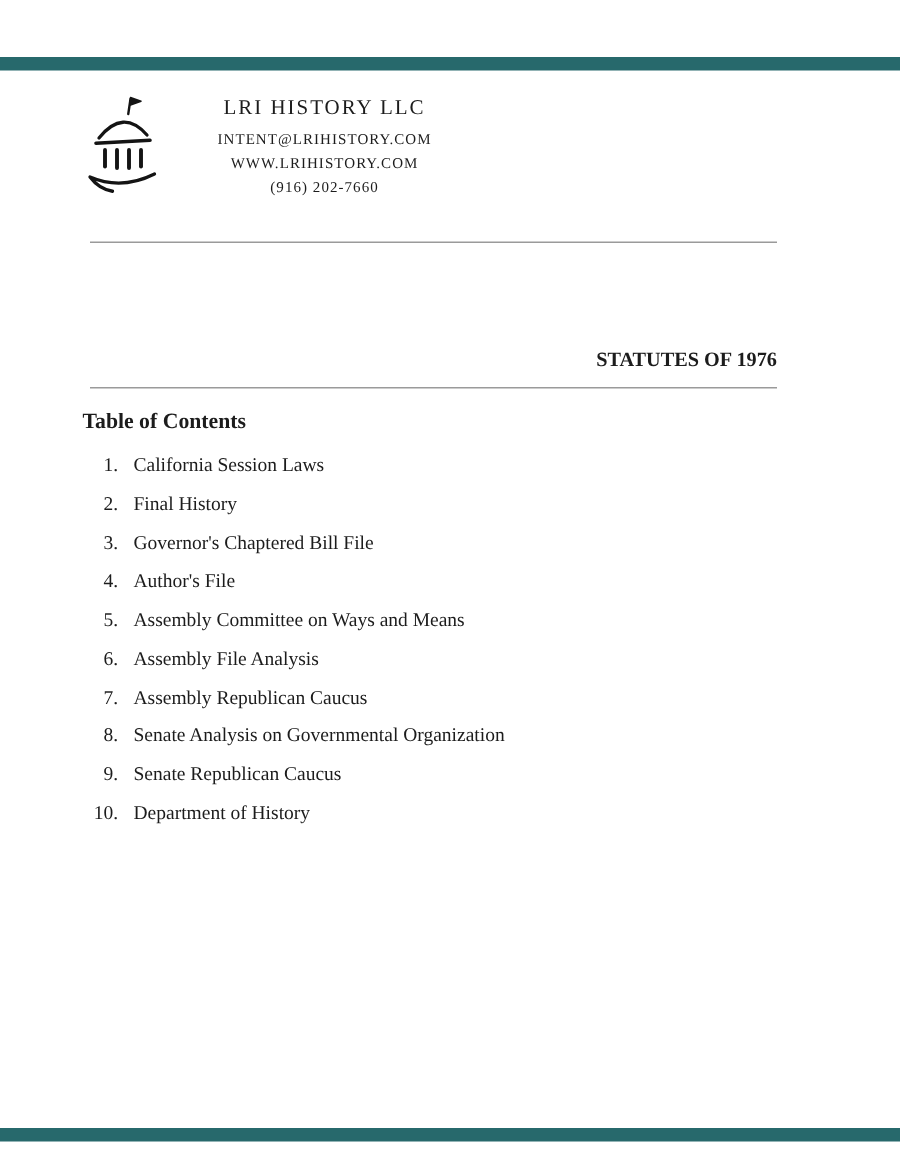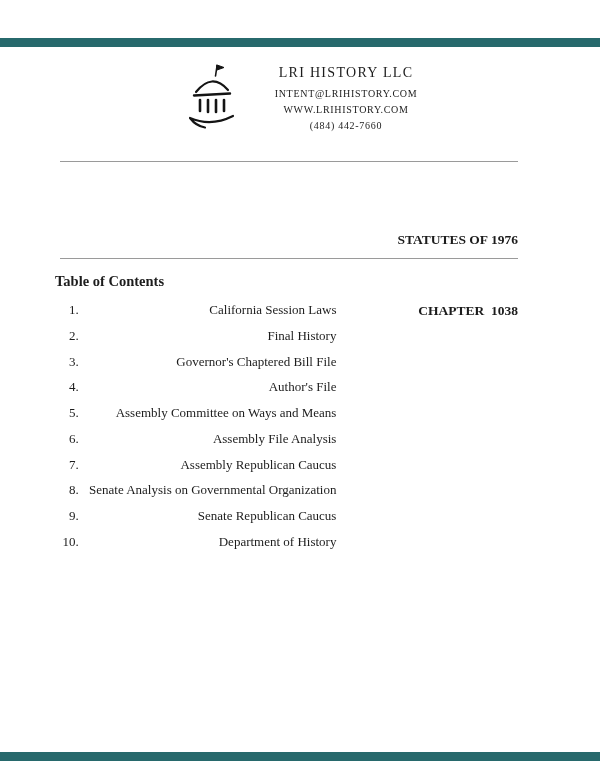--- a/index.html
+++ b/index.html
@@ -22,25 +22,24 @@
       width: 600px;
       height: 9px;
       background: #27696c;
     }
     .accent-bar.top { top: 38px; }
     .accent-bar.bottom { bottom: 15px; }
 
     .header {
       position: absolute;
       top: 60px;
-      left: 0;
+      left: 12px;
       width: 520px;
       display: flex;
       align-items: center;
-      justify-content: center;
       gap: 32px;
       padding-left: 39px;
     }
     .logo-wrap {
       width: 62px;
       height: 78px;
       flex: 0 0 auto;
     }
     .company-block { text-align: center; }
     .company-name {
@@ -93,21 +92,20 @@
       left: 40px;
       margin: 0;
       padding-left: 42px;
       font-size: 13px;
       list-style: decimal;
     }
     .toc-list li {
       padding-left: 7px;
       margin-bottom: 9.5px;
       line-height: 1.25;
-      text-align: right;
     }
   </style>
 </head>
 <body>
 
 <div class="page">
 
   <div class="accent-bar top"></div>
 
   <div class="header">
@@ -123,29 +121,28 @@
           <path d="M35 40 L35 52" stroke-width="2.6"></path>
           <path d="M43 40 L43 51" stroke-width="2.6"></path>
           <path d="M52 56 Q30 67 9 58 Q15 66 24 67.5" stroke-width="2.2"></path>
         </g>
       </svg>
     </div>
     <div class="company-block">
       <div class="company-name">LRI HISTORY LLC</div>
       <div class="contact-line">INTENT@LRIHISTORY.COM</div>
       <div class="contact-line">WWW.LRIHISTORY.COM</div>
-      <div class="contact-line">(484) 442-7660</div>
+      <div class="contact-line">(916) 202-7660</div>
     </div>
   </div>
 
   <div class="rule rule-1"></div>
 
   <div class="ref-block">
     <div>STATUTES OF 1976</div>
-    <div>CHAPTER  1038</div>
   </div>
 
   <div class="rule rule-2"></div>
 
   <div class="toc-title">Table of Contents</div>
 
   <ol class="toc-list">
     <li>California Session Laws</li>
     <li>Final History</li>
     <li>Governor's Chaptered Bill File</li>

